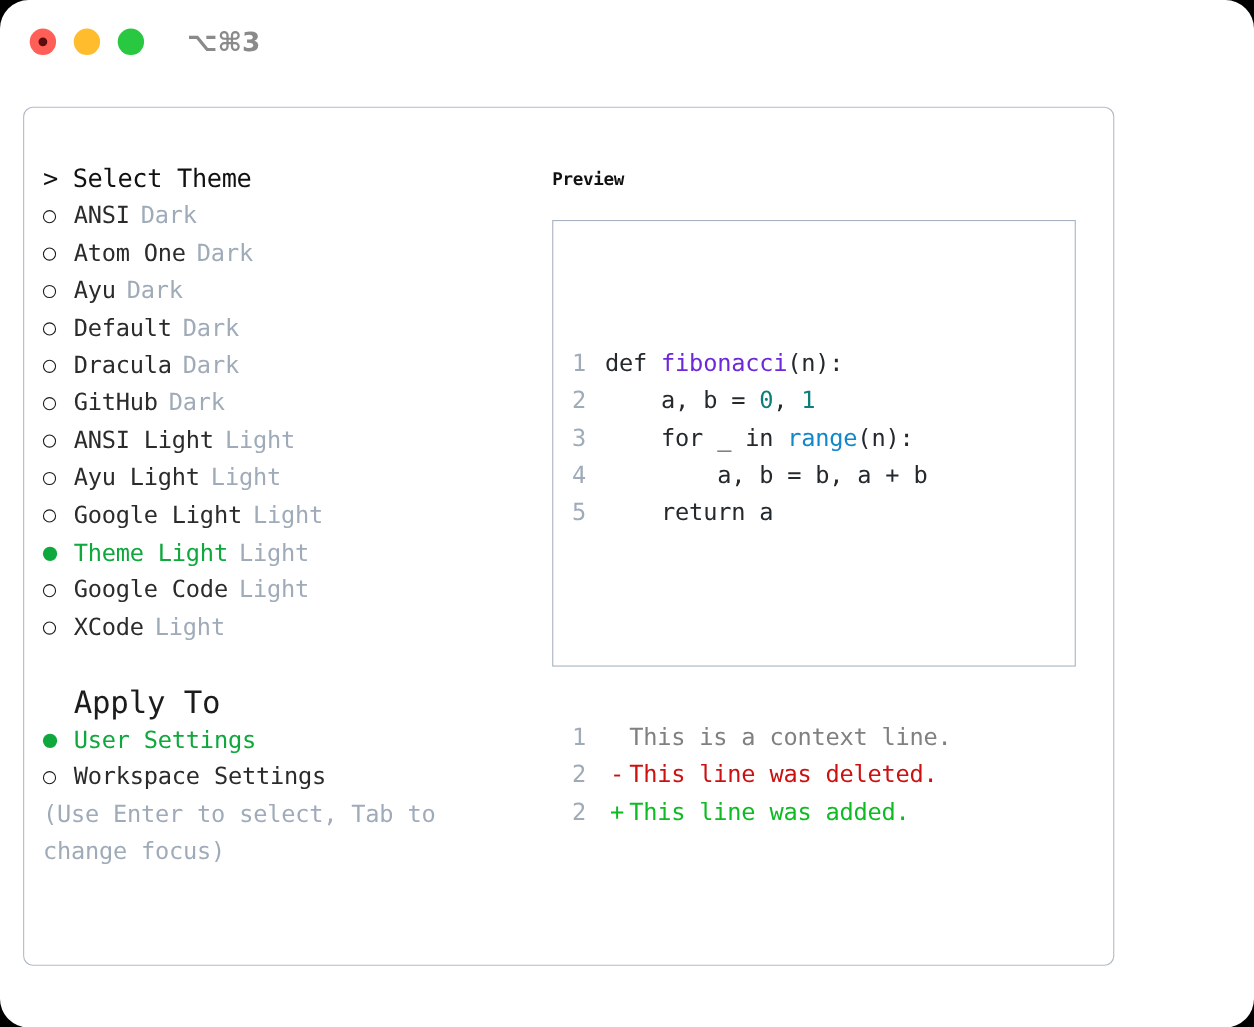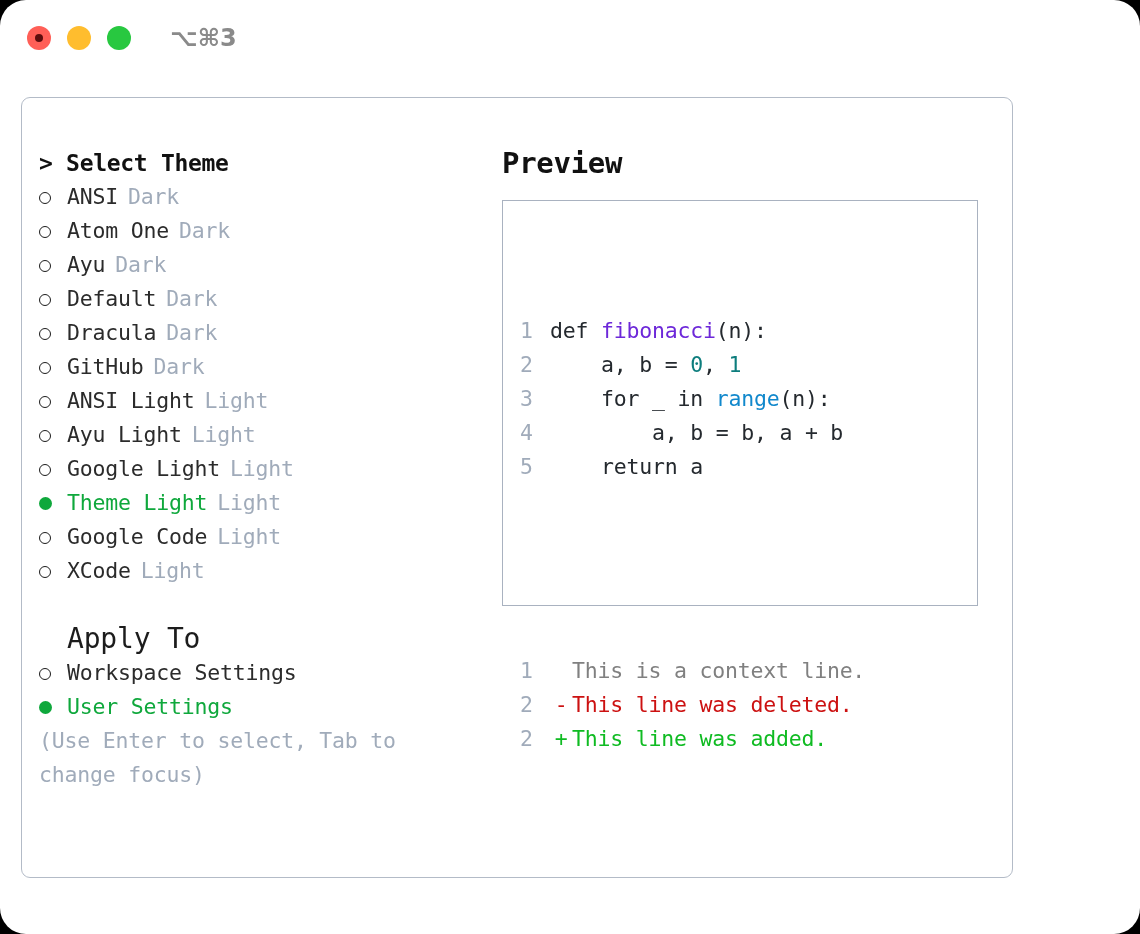--- a/index.html
+++ b/index.html
@@ -81,21 +81,21 @@
   
   .left-pane {
     position: absolute;
     left: 17px;
     top: 48px;
     width: 450px;
   }
 
   .pane-title {
     font-size: 23px;
-    font-weight: 700;
+    font-weight: 400;
     color: #111111;
     line-height: 34px;
     white-space: pre;
     letter-spacing: -0.3px;
   }
 
   .theme-list { margin-top: 0px; }
 
   .theme-row {
     display: flex;
@@ -154,21 +154,21 @@
   }
 
   
   .right-pane {
     position: absolute;
     left: 480px;
     top: 48px;
     width: 500px;
   }
   .preview-label {
-    font-size: 29px;
+    font-size: 16px;
     font-weight: 700;
     color: #111111;
     line-height: 34px;
     letter-spacing: -0.3px;
   }
   .preview-box {
     margin-top: 20px;
     width: 476px;
     height: 406px;
     border: 1.6px solid #a9b2c0;
@@ -241,22 +241,22 @@
           <div class="theme-row"><div class="bullet-cell"><div class="bullet-open"></div></div><span class="theme-name">Google Light</span><span class="theme-kind">Light</span></div>
           <div class="theme-row"><div class="bullet-cell"><div class="bullet-filled"></div></div><span class="theme-name sel">Theme Light</span><span class="theme-kind">Light</span></div>
           <div class="theme-row"><div class="bullet-cell"><div class="bullet-open"></div></div><span class="theme-name">Google Code</span><span class="theme-kind">Light</span></div>
           <div class="theme-row"><div class="bullet-cell"><div class="bullet-open"></div></div><span class="theme-name">XCode</span><span class="theme-kind">Light</span></div>
         </div>
 
       <div class="section-gap"></div>
 
       <div class="apply-title">Apply To</div>
       <div id="apply-list">
+          <div class="theme-row"><div class="bullet-cell"><div class="bullet-filled"></div></div><span class="theme-name sel">User Settings</span></div>
           <div class="theme-row"><div class="bullet-cell"><div class="bullet-open"></div></div><span class="theme-name">Workspace Settings</span></div>
-          <div class="theme-row"><div class="bullet-cell"><div class="bullet-filled"></div></div><span class="theme-name sel">User Settings</span></div>
         </div>
 
       <div class="hint">(Use Enter to select, Tab to change focus)</div>
     </div>
 
     <div class="right-pane">
       <div class="preview-label">Preview</div>
       <div class="preview-box">
         <div class="code-area">
           <div id="code-lines"><div class="code-line"><span class="lineno">1</span><span class="code-text">def </span><span class="tok-fn">fibonacci</span><span class="code-text">(n):</span></div><div class="code-line"><span class="lineno">2</span><span class="code-text">    a, b = </span><span class="tok-num">0</span><span class="code-text">, </span><span class="tok-num">1</span></div><div class="code-line"><span class="lineno">3</span><span class="code-text">    for _ in </span><span class="tok-builtin">range</span><span class="code-text">(n):</span></div><div class="code-line"><span class="lineno">4</span><span class="code-text">        a, b = b, a + b</span></div><div class="code-line"><span class="lineno">5</span><span class="code-text">    return a</span></div></div>

